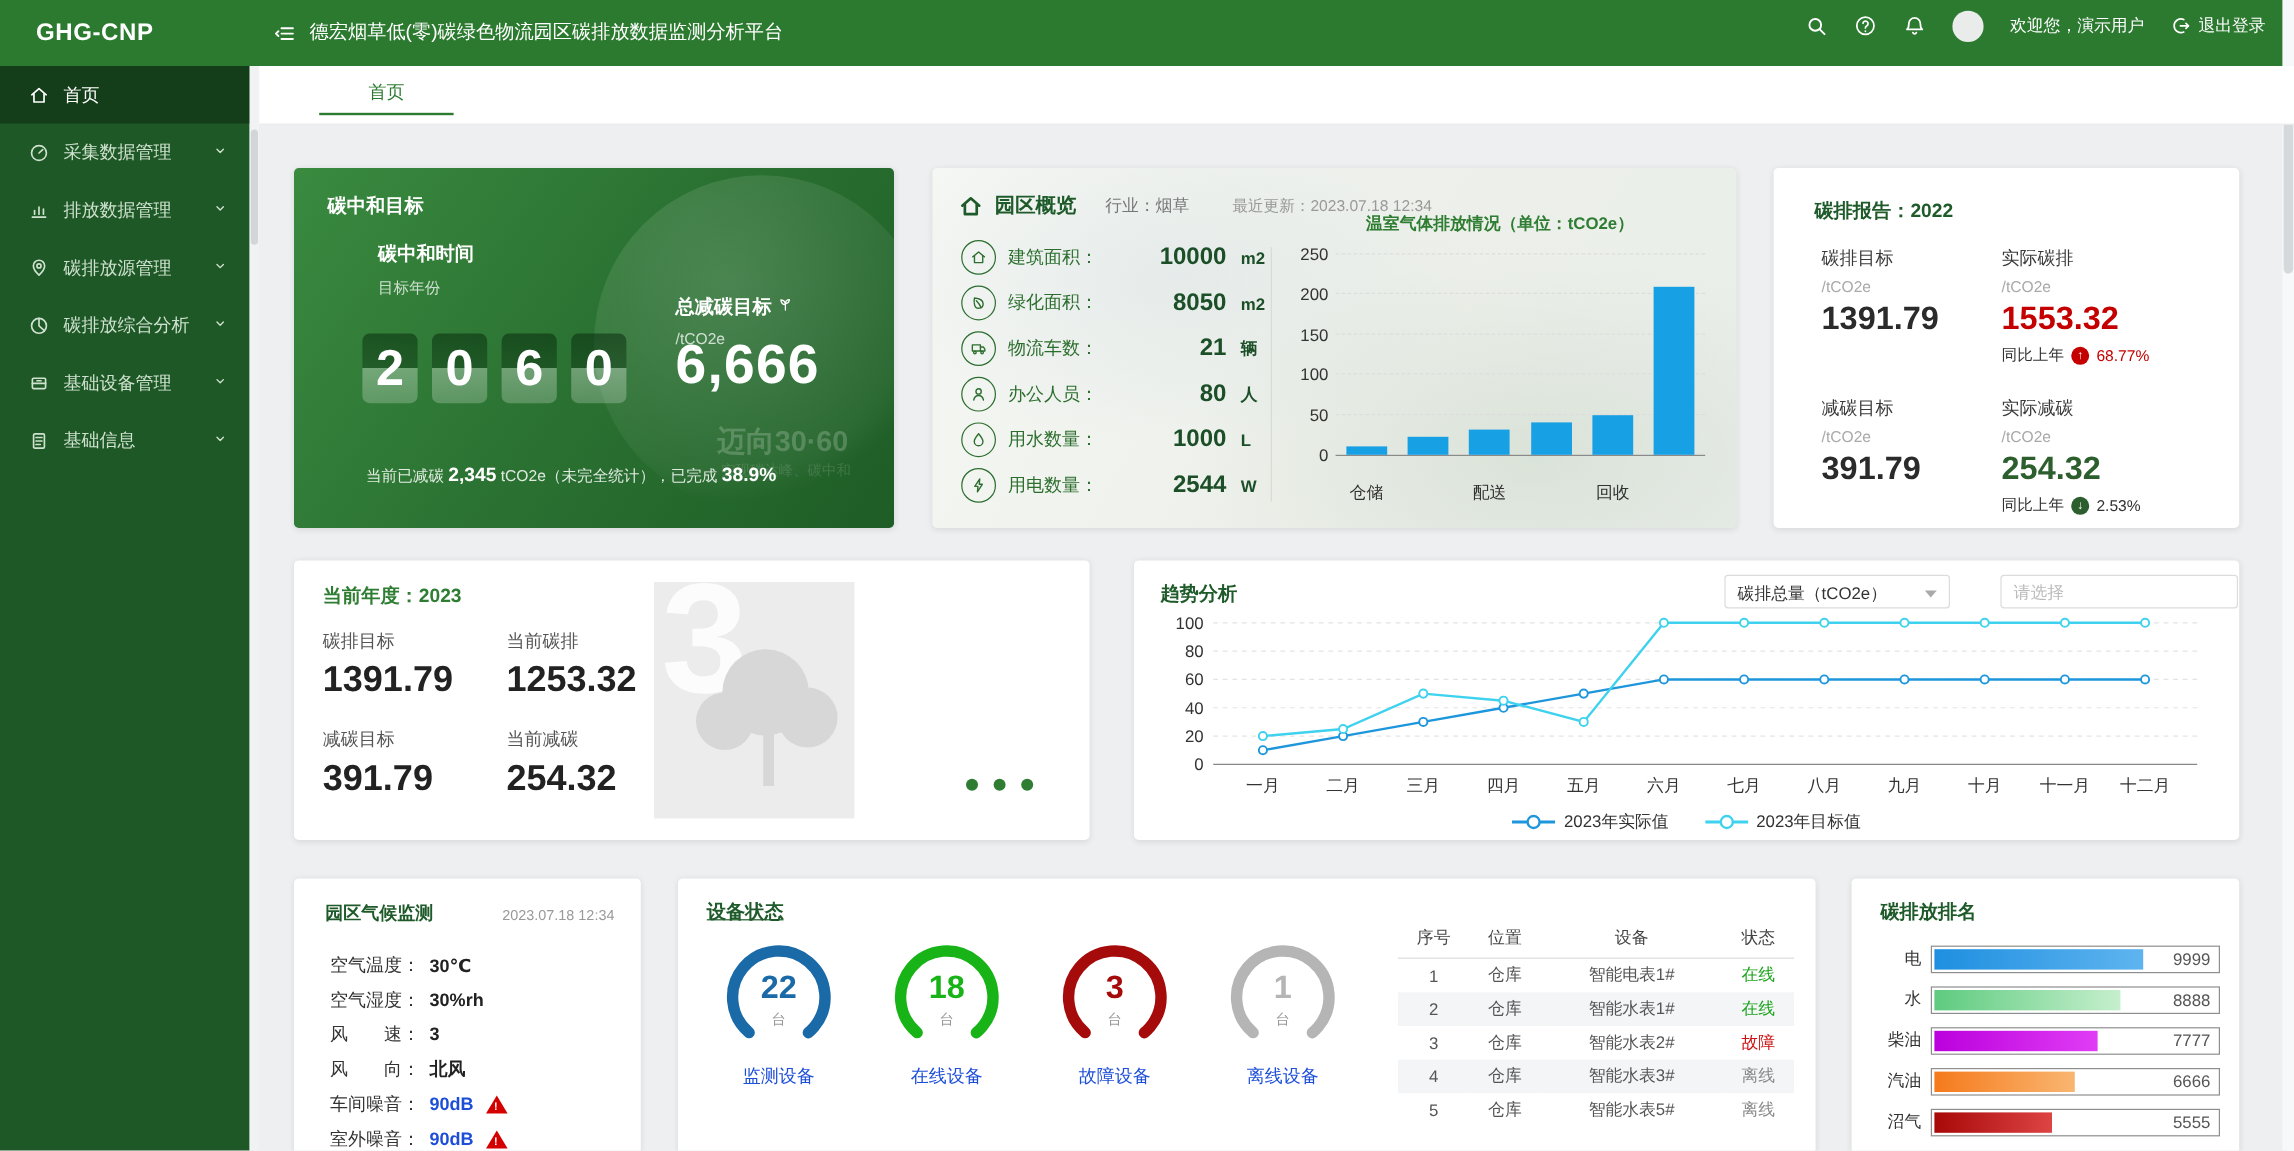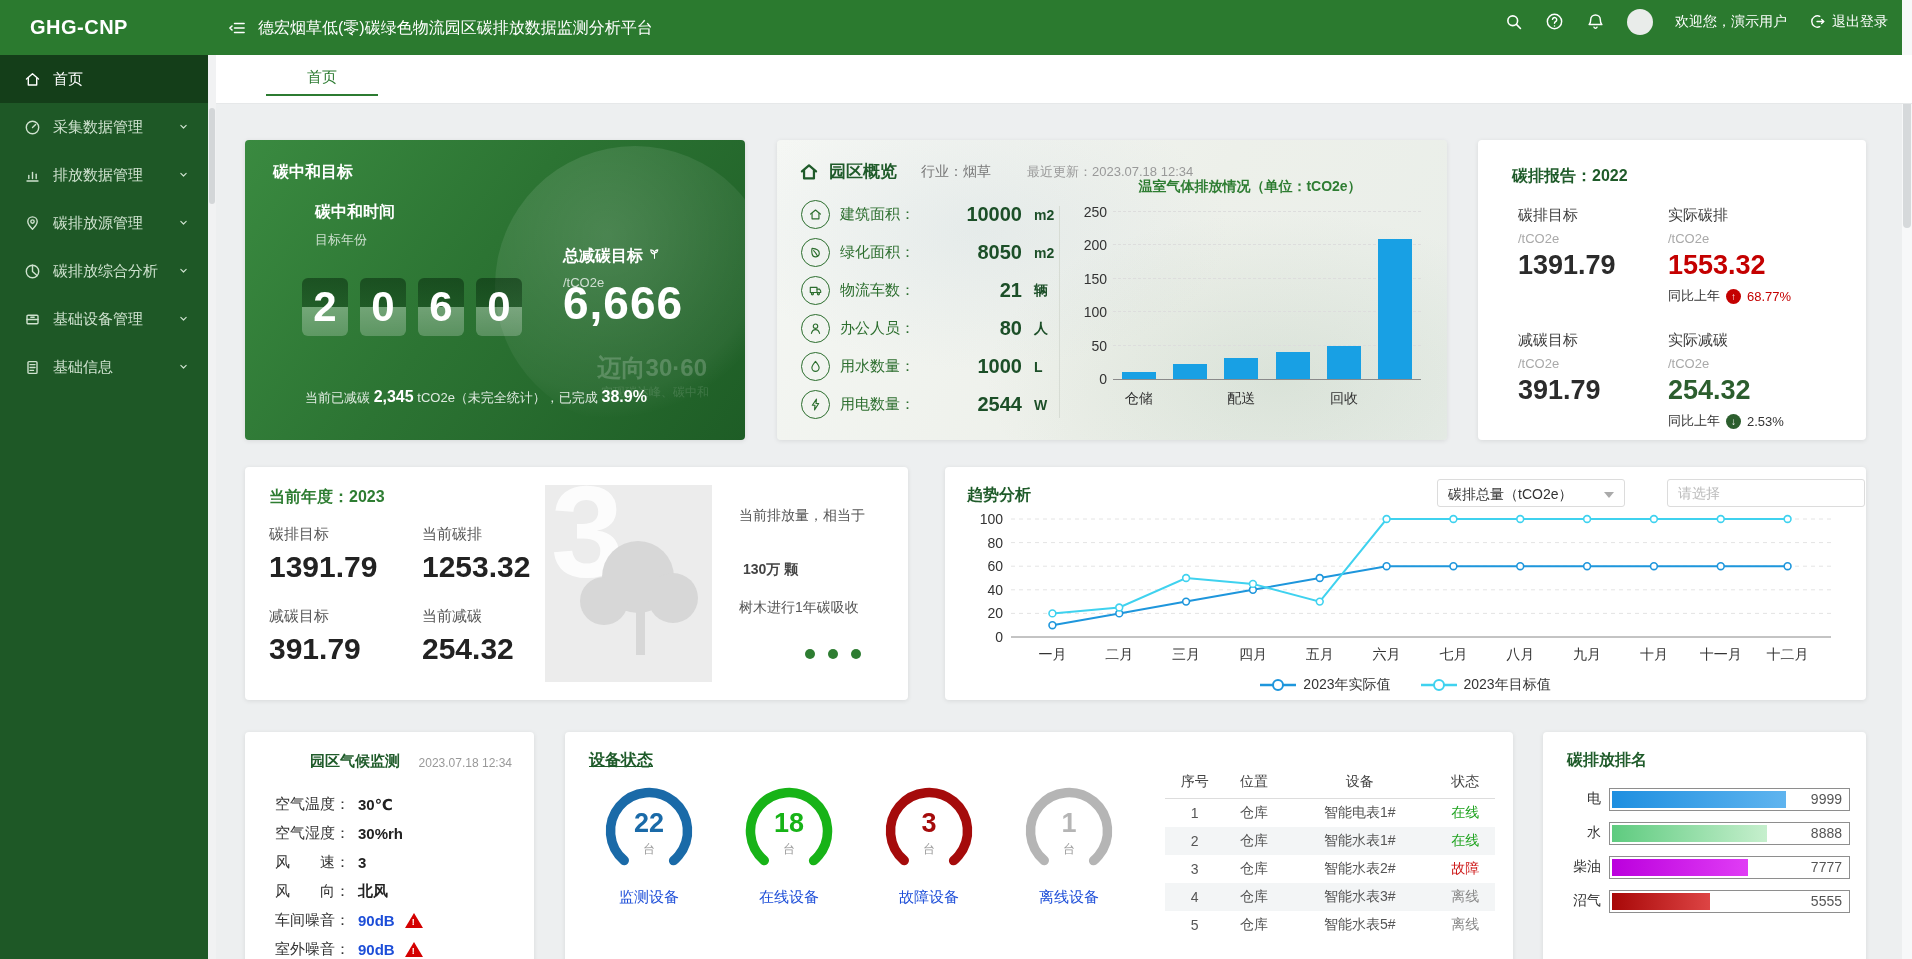--- a/index.html
+++ b/index.html
@@ -60,21 +60,21 @@
   .pstat .sv{width:90px;text-align:right;font-size:20px;font-weight:bold;color:#1c4f28;}
   .pstat .su{margin-left:12px;font-size:14px;font-weight:bold;color:#1c4f28;}
   .pdivider{position:absolute;left:282px;top:66px;bottom:22px;width:1px;background:#d7dcd4;}
   .ghg{position:absolute;left:292px;top:38px;width:362px;height:246px;}
   .ghg .gt{text-align:center;font-size:14px;font-weight:bold;color:#2e7d32;}
   .gplot{position:absolute;left:44px;right:10px;top:34px;bottom:44px;border-bottom:1px solid #8a8a8a;}
   .gline{position:absolute;left:0;right:0;height:0;border-top:1px dashed #ddd;}
   .gylab{position:absolute;left:-40px;width:34px;text-align:right;font-size:14px;color:#333;}
   .gbars{position:absolute;left:0;right:0;top:0;bottom:0;display:flex;align-items:flex-end;justify-content:space-around;}
   .gbar{width:34px;background:#18a0e4;}
-  .gxlabs{position:absolute;left:44px;right:10px;bottom:16px;display:flex;}
+  .gxlabs{position:absolute;left:44px;right:10px;bottom:4px;display:flex;}
   .gxlabs span{flex:1;text-align:center;font-size:14px;color:#333;}
   
   .rcard{left:1262px;top:85px;width:388px;height:300px;}
   .rcard .t{position:absolute;left:34px;top:26px;}
   .rgrid{position:absolute;left:40px;top:66px;right:20px;display:grid;grid-template-columns:150px 1fr;row-gap:26px;}
   .ritem .rl{font-size:15px;color:#3a3a3a;}
   .ritem .ru{font-size:13px;color:#a9a9a9;margin-top:6px;}
   .ritem .rv{font-size:27px;font-weight:bold;margin-top:4px;color:#2b2b2b;}
   .ritem .rv.red{color:#c40000;} .ritem .rv.green{color:#2c5e2e;}
   .ryoy{display:flex;align-items:center;gap:6px;margin-top:6px;font-size:13px;color:#333;}
@@ -103,21 +103,21 @@
   .tcard .t{position:absolute;left:22px;top:18px;}
   .tsel{position:absolute;left:492px;top:12px;width:188px;height:28px;border:1px solid #dcdcdc;border-radius:3px;font-size:14px;color:#333;line-height:28px;padding:0 10px;cursor:pointer;background:#fff;box-sizing:border-box;}
   .tsel .caret{position:absolute;right:10px;top:12px;width:0;height:0;border-left:5px solid transparent;border-right:5px solid transparent;border-top:6px solid #aaa;}
   .tinput{position:absolute;left:722px;top:12px;width:176px;height:26px;border:1px solid #dcdcdc;border-radius:3px;font-size:14px;padding:0 10px;color:#333;font-family:inherit;}
   .tinput::placeholder{color:#bbb;}
   .tchart{position:absolute;left:16px;top:42px;}
   .tlegend{position:absolute;left:0;right:0;bottom:6px;display:flex;justify-content:center;gap:30px;align-items:center;font-size:14px;color:#333;}
   .tlegend .li{display:flex;align-items:center;gap:7px;cursor:pointer;}
   
   .ccard{left:29px;top:677px;width:289px;height:260px;}
-  .ccard .t{position:absolute;left:26px;top:20px;margin-left:39px;}
+  .ccard .t{position:absolute;left:26px;top:20px;}
   .ccard .ts{position:absolute;right:22px;top:24px;font-size:12px;color:#999;}
   .crows{position:absolute;left:30px;top:58px;right:16px;}
   .crow{display:flex;align-items:center;height:29px;font-size:15px;color:#333;}
   .crow .cv{font-weight:bold;color:#222;margin-left:8px;}
   .crow .cv.alert{color:#1d4ed8;}
   .tri{position:relative;width:0;height:0;margin-left:10px;border-left:9px solid transparent;border-right:9px solid transparent;border-bottom:15px solid #d40000;}
   .tri s{position:absolute;left:-2px;top:4px;color:#fff;font-size:9px;font-weight:bold;text-decoration:none;}
   
   .dcard{left:349px;top:677px;width:948px;height:260px;}
   .dcard .t{position:absolute;left:24px;top:18px;text-decoration:underline;}
@@ -493,25 +493,20 @@
           </div>
         </div>
       <div class="ygray">
         <div class="ybig3">3</div>
         <div class="tree">
           <i style="left:22px;top:16px;width:72px;height:72px"></i>
           <i style="left:0;top:52px;width:48px;height:48px"></i>
           <i style="left:68px;top:48px;width:50px;height:50px"></i>
           <span class="trunk"></span>
         </div>
-      </div>
-      <div class="yeq">
-        <div class="e1">当前排放量，相当于</div>
-        <div class="e2"><span>130万</span><span>颗</span></div>
-        <div class="e3">树木进行1年碳吸收</div>
       </div>
       <div class="ydots">
           <i></i>
           <i></i>
           <i></i>
         </div>
     </div>
 
     <div class="card tcard">
       <div class="t ctitle">趋势分析</div>
@@ -728,20 +723,27 @@
     </span>
           </div>
           <div class="krow">
             <span class="kl">柴油</span>
     <span class="ktrack">
       <span class="kfill" style="width:57%;background:linear-gradient(90deg,#bb00dd,#e03df5)"></span>
       <span class="kval">7777</span>
     </span>
           </div>
           <div class="krow">
+            <span class="kl">汽油</span>
+    <span class="ktrack">
+      <span class="kfill" style="width:49%;background:linear-gradient(90deg,#f57a1c,#f9b671)"></span>
+      <span class="kval">6666</span>
+    </span>
+          </div>
+          <div class="krow">
             <span class="kl">沼气</span>
     <span class="ktrack">
       <span class="kfill" style="width:41%;background:linear-gradient(90deg,#a80808,#dd4444)"></span>
       <span class="kval">5555</span>
     </span>
           </div>
         </div>
     </div>
   </div>
 </div>

